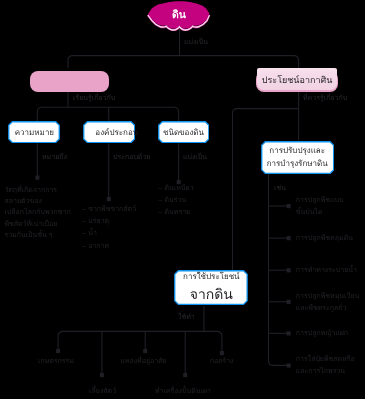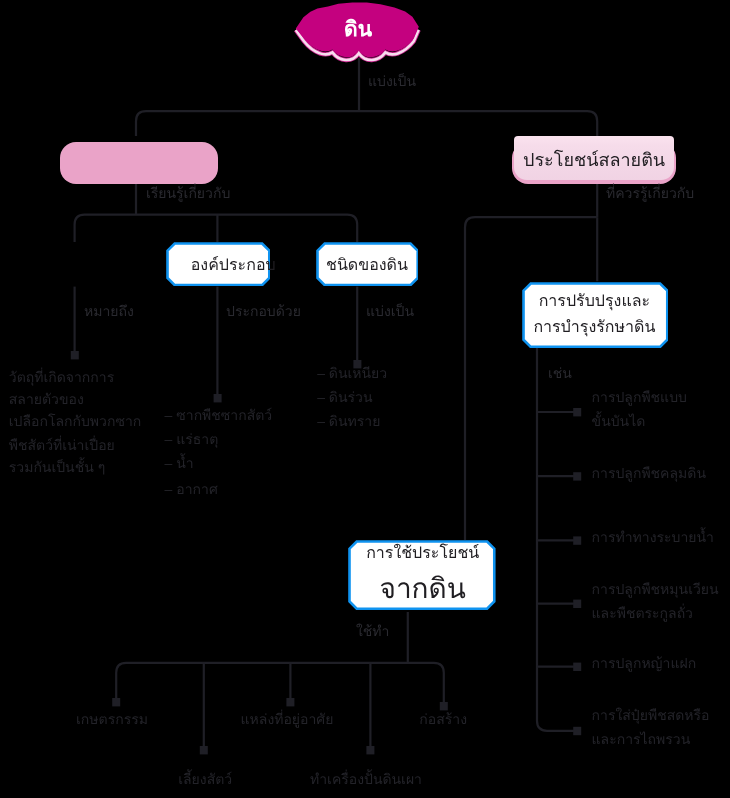--- a/index.html
+++ b/index.html
@@ -86,23 +86,29 @@
   </svg>
 
   <div class="node root" style="left:148px;top:2px;width:62px;height:24px;">
     <span style="font-size:10.5px;font-weight:bold;">ดิน</span>
   </div>
 
   <div class="pinkshadow" style="left:29.9px;top:70.6px;width:79.2px;height:21.5px;"></div>
 
   <div class="pinkshadow" style="left:256.3px;top:70.6px;width:81.7px;height:21.5px;"></div>
   <div class="node pinkbox" style="left:257.3px;top:68.2px;width:79.5px;height:21.8px;">
-    <span style="font-size:9px;">ประโยชน์สลายติน</span>
+    <span style="font-size:9px;">ประโยชน์อากาศิน</span>
   </div>
 
+  <div class="node bluebox" style="left:8.4px;top:121px;width:52px;height:22.3px;">
+    <svg width="52" height="22.3" viewBox="0 0 52 22.3">
+        <path d="M4.35,0.75 L47.65,0.75 L51.25,4.35 L51.25,17.95 L47.65,21.55 L4.35,21.55 L0.75,17.95 L0.75,4.35 Z" fill="#ffffff" stroke="#0f93f0" stroke-width="1.3" stroke-linejoin="miter"></path>
+      </svg>
+    <span style="font-size:8px;">ความหมาย</span>
+  </div>
 
   <div class="node bluebox" style="left:82.6px;top:121px;width:68px;height:22.3px;">
     <svg width="52.4" height="22.3" viewBox="0 0 52.4 22.3">
         <path d="M4.35,0.75 L48.05,0.75 L51.65,4.35 L51.65,17.95 L48.05,21.55 L4.35,21.55 L0.75,17.95 L0.75,4.35 Z" fill="#ffffff" stroke="#0f93f0" stroke-width="1.3" stroke-linejoin="miter"></path>
       </svg>
     <span style="font-size:8px;">องค์ประกอบ</span>
   </div>
 
   <div class="node bluebox" style="left:157.7px;top:121px;width:51.6px;height:22.3px;">
     <svg width="51.6" height="22.3" viewBox="0 0 51.6 22.3">

